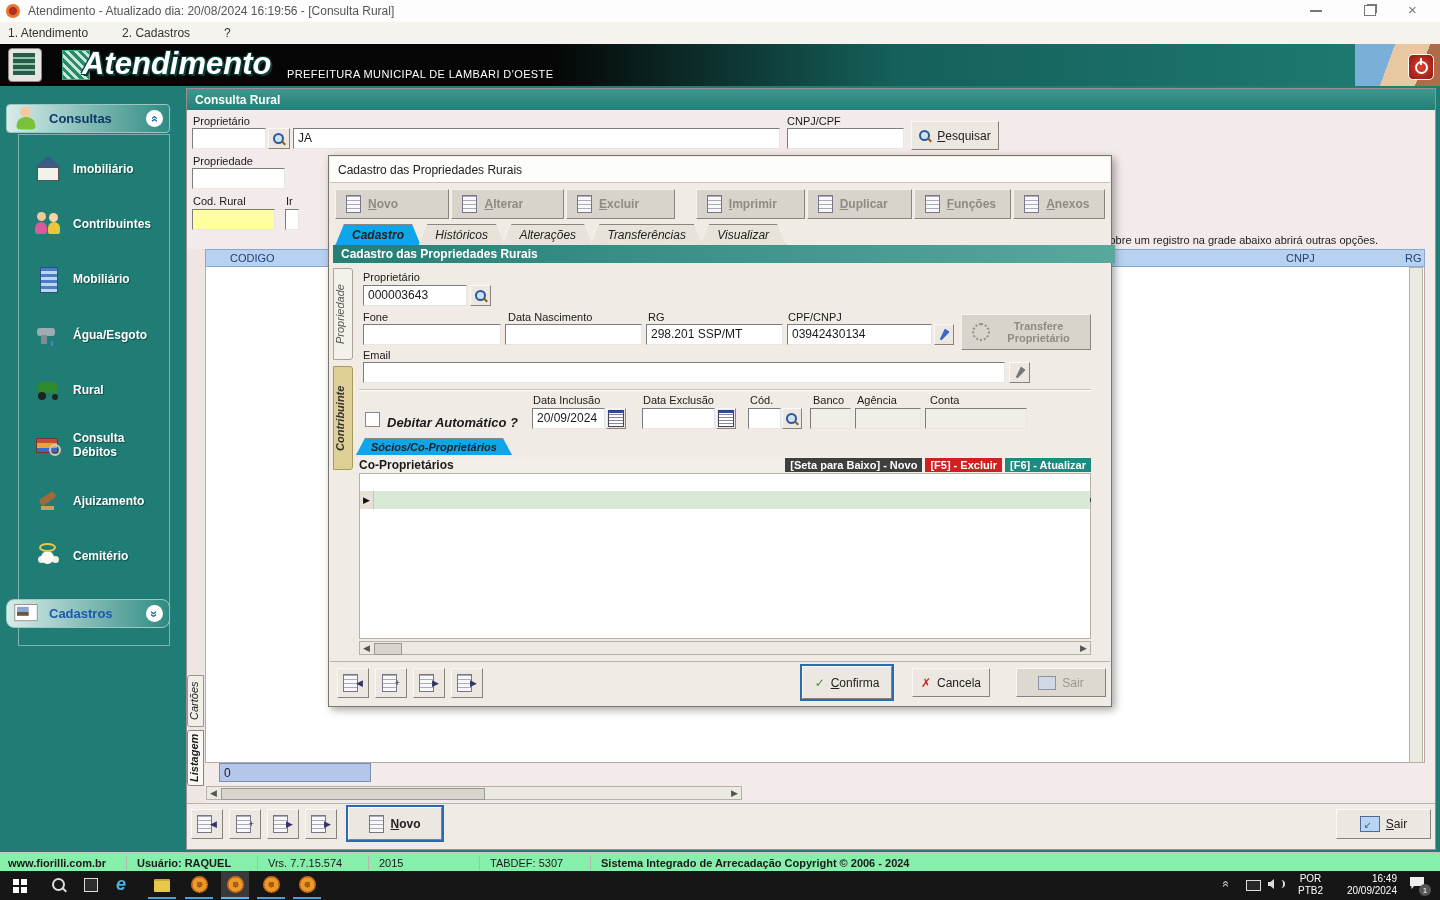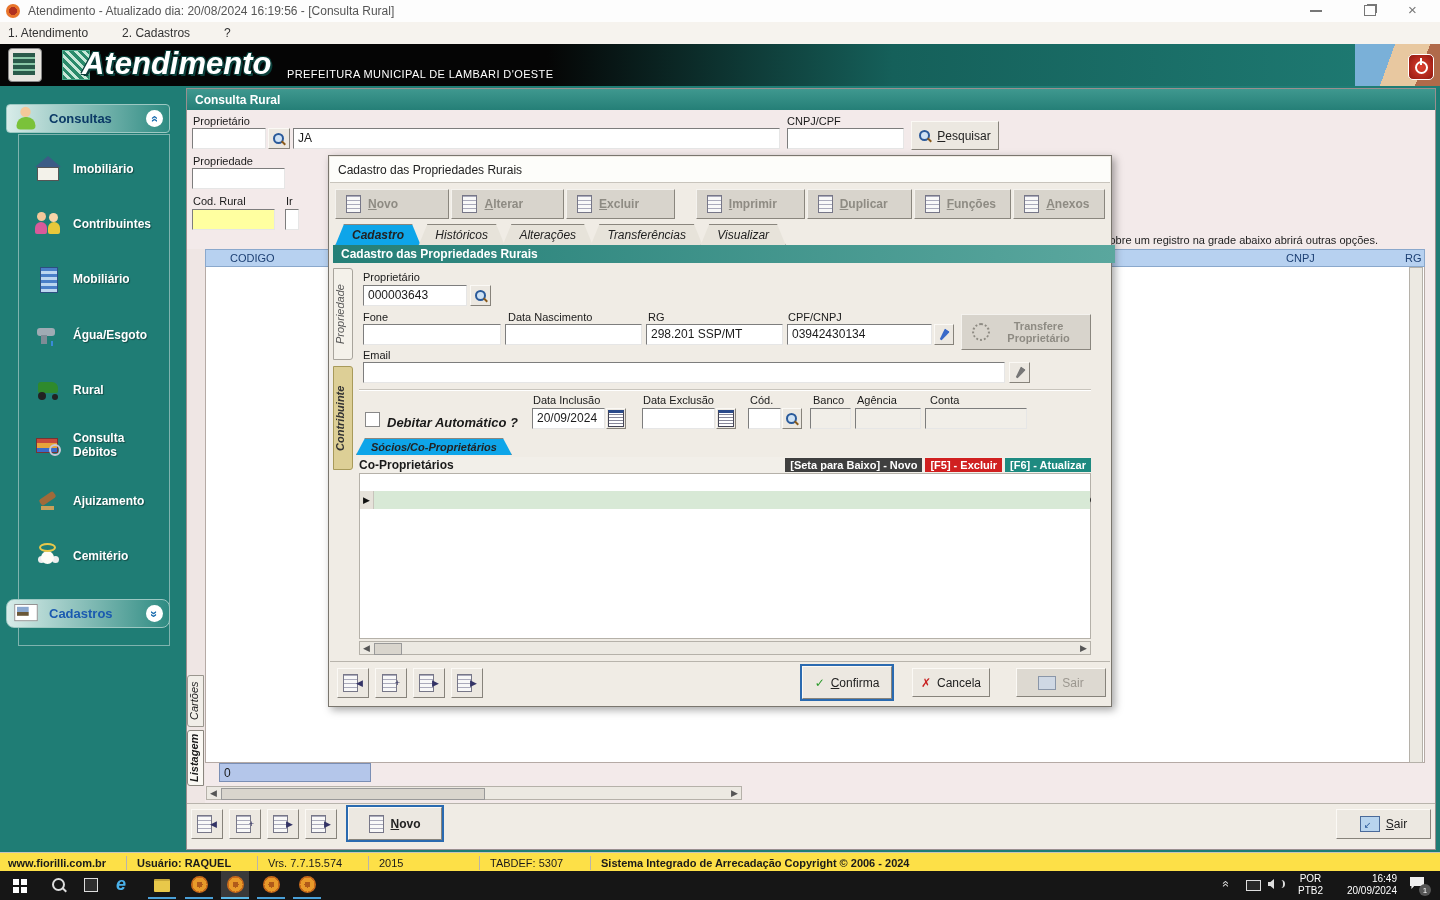--- a/index.html
+++ b/index.html
@@ -400,21 +400,21 @@
         <span style="color:#c82020;font-weight:bold;">✗</span>
         <span>Cancela</span>
       </div>
       <div class="btn abs dis" style="left:686px;top:6px;width:90px;height:29px;">
         <span style="width:16px;height:12px;background:#cfd8e4;border:1px solid #8a96a8;display:inline-block;"></span>
         <span>Sair</span>
       </div>
     </div>
   </div>
 
-  <div class="abs" style="left:0;top:852px;width:1440px;height:19px;background:#fde047;border-top:1px solid #c8c4bc;display:flex;align-items:center;font-size:11px;">
+  <div class="abs" style="left:0;top:852px;width:1440px;height:19px;background:#86efac;border-top:1px solid #c8c4bc;display:flex;align-items:center;font-size:11px;">
     <span style="font-weight:bold;padding:0 8px;width:110px;">www.fiorilli.com.br</span>
     <span style="width:1px;height:14px;background:#b8b4ac;"></span>
     <span style="font-weight:bold;padding:0 10px;width:110px;">Usuário: RAQUEL</span>
     <span style="width:1px;height:14px;background:#b8b4ac;"></span>
     <span style="padding:0 10px;width:90px;">Vrs. 7.7.15.574</span>
     <span style="width:1px;height:14px;background:#b8b4ac;"></span>
     <span style="padding:0 10px;width:90px;">2015</span>
     <span style="width:1px;height:14px;background:#b8b4ac;"></span>
     <span style="padding:0 10px;width:90px;">TABDEF: 5307</span>
     <span style="width:1px;height:14px;background:#b8b4ac;"></span>

